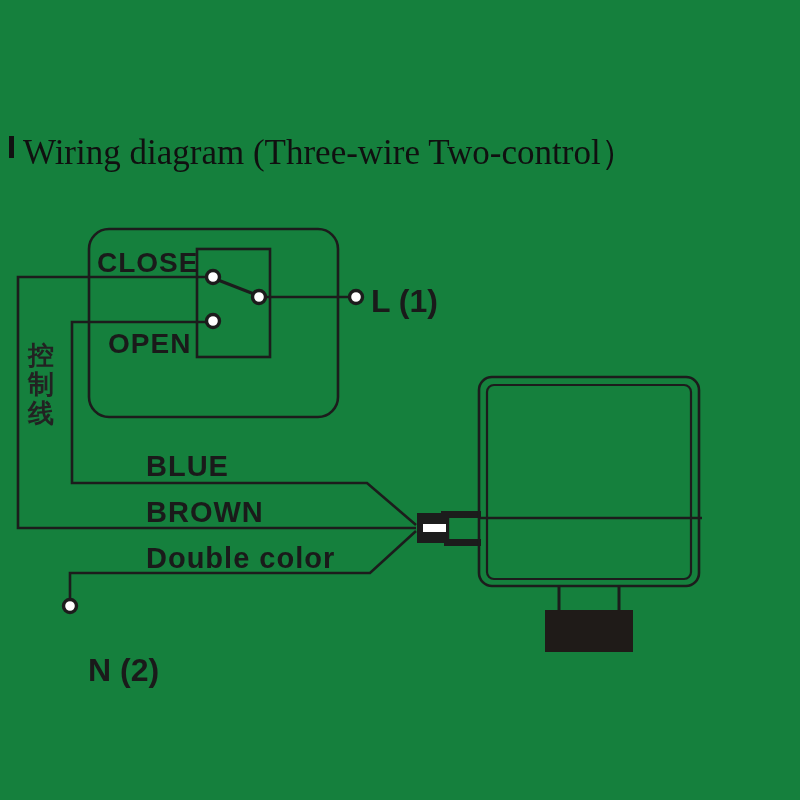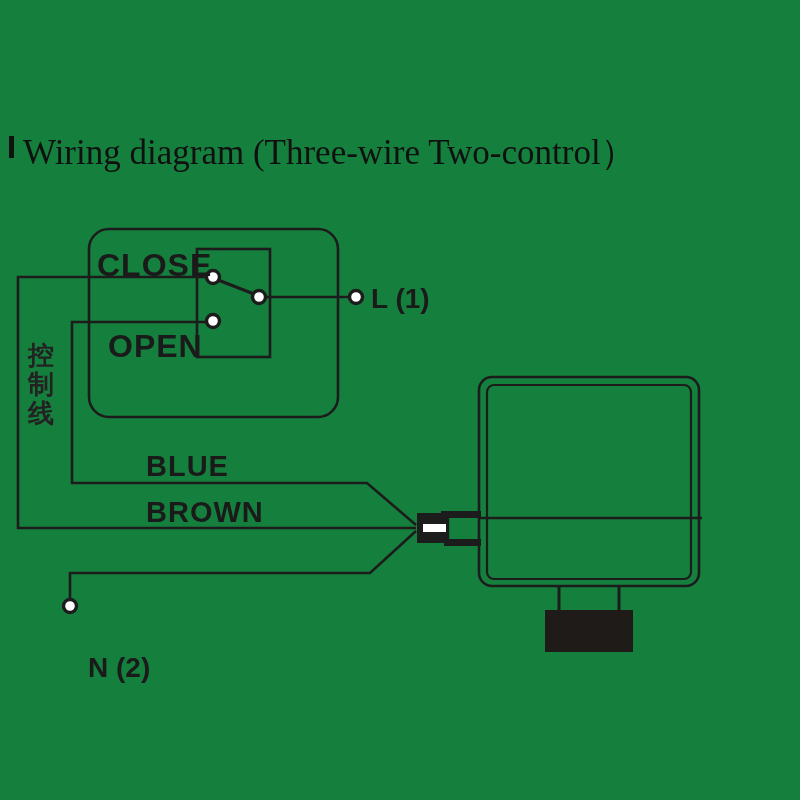--- a/index.html
+++ b/index.html
@@ -42,26 +42,26 @@
     font-size: 35px;
     font-weight: 400;
     color: #101010;
   }
   .wire-label {
     font-size: 29px;
     font-weight: 700;
     letter-spacing: 1px;
   }
   .sw-label {
-    font-size: 32px;
+    font-size: 28px;
     font-weight: 700;
     letter-spacing: 1px;
   }
   .term-label {
-    font-size: 28px;
+    font-size: 32px;
     font-weight: 700;
   }
   .box-caption {
     font-size: 27px;
     font-weight: 700;
   }
   .cn-vertical {
     position: absolute;
     left: 26px;
     top: 341px;
@@ -125,20 +125,21 @@
   <div class="lbl page-title">Wiring diagram (Three-wire Two-control）</div>
 
   <div class="lbl sw-label" style="left:97px; top:247px;">CLOSE</div>
   <div class="lbl sw-label" style="left:108px; top:328px;">OPEN</div>
 
   <div class="lbl term-label" style="left:371px; top:283px;">L (1)</div>
   <div class="lbl term-label" style="left:88px; top:621px;margin-top:31px;">N (2)</div>
 
   <div class="lbl wire-label" style="left:146px; top:450px;">BLUE</div>
   <div class="lbl wire-label" style="left:146px; top:496px;">BROWN</div>
+  <div class="lbl wire-label" style="left:146px; top:542px;">Double color</div>
 
   <div class="cn-vertical">
     <div>控</div>
     <div>制</div>
     <div>线</div>
   </div>
 
 </div>
 
 </body></html>

